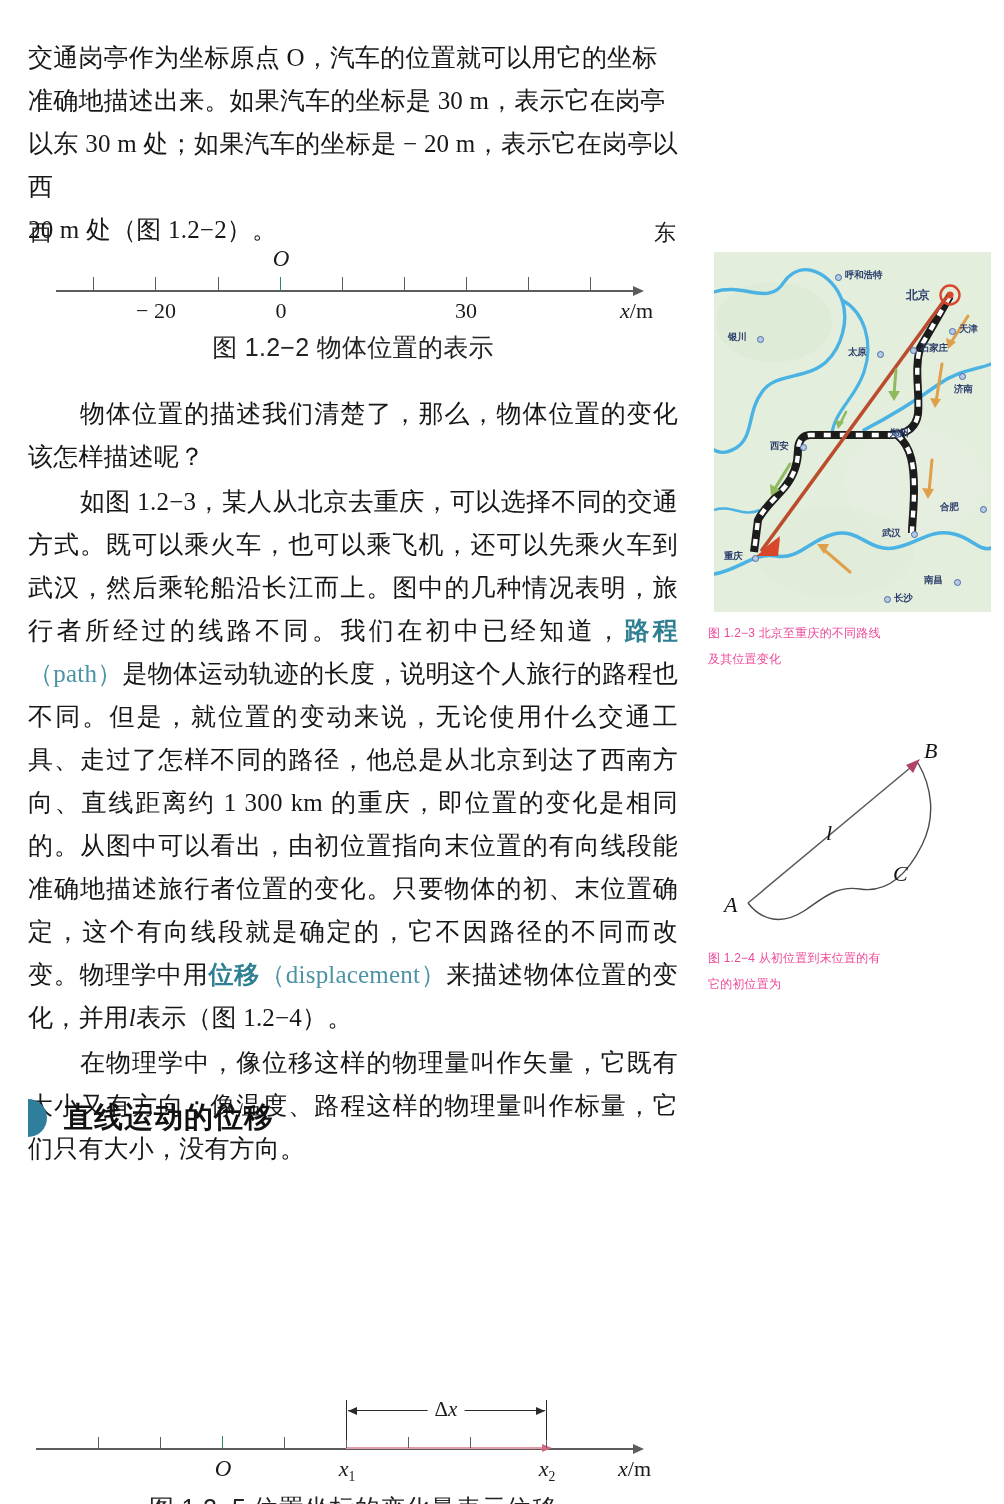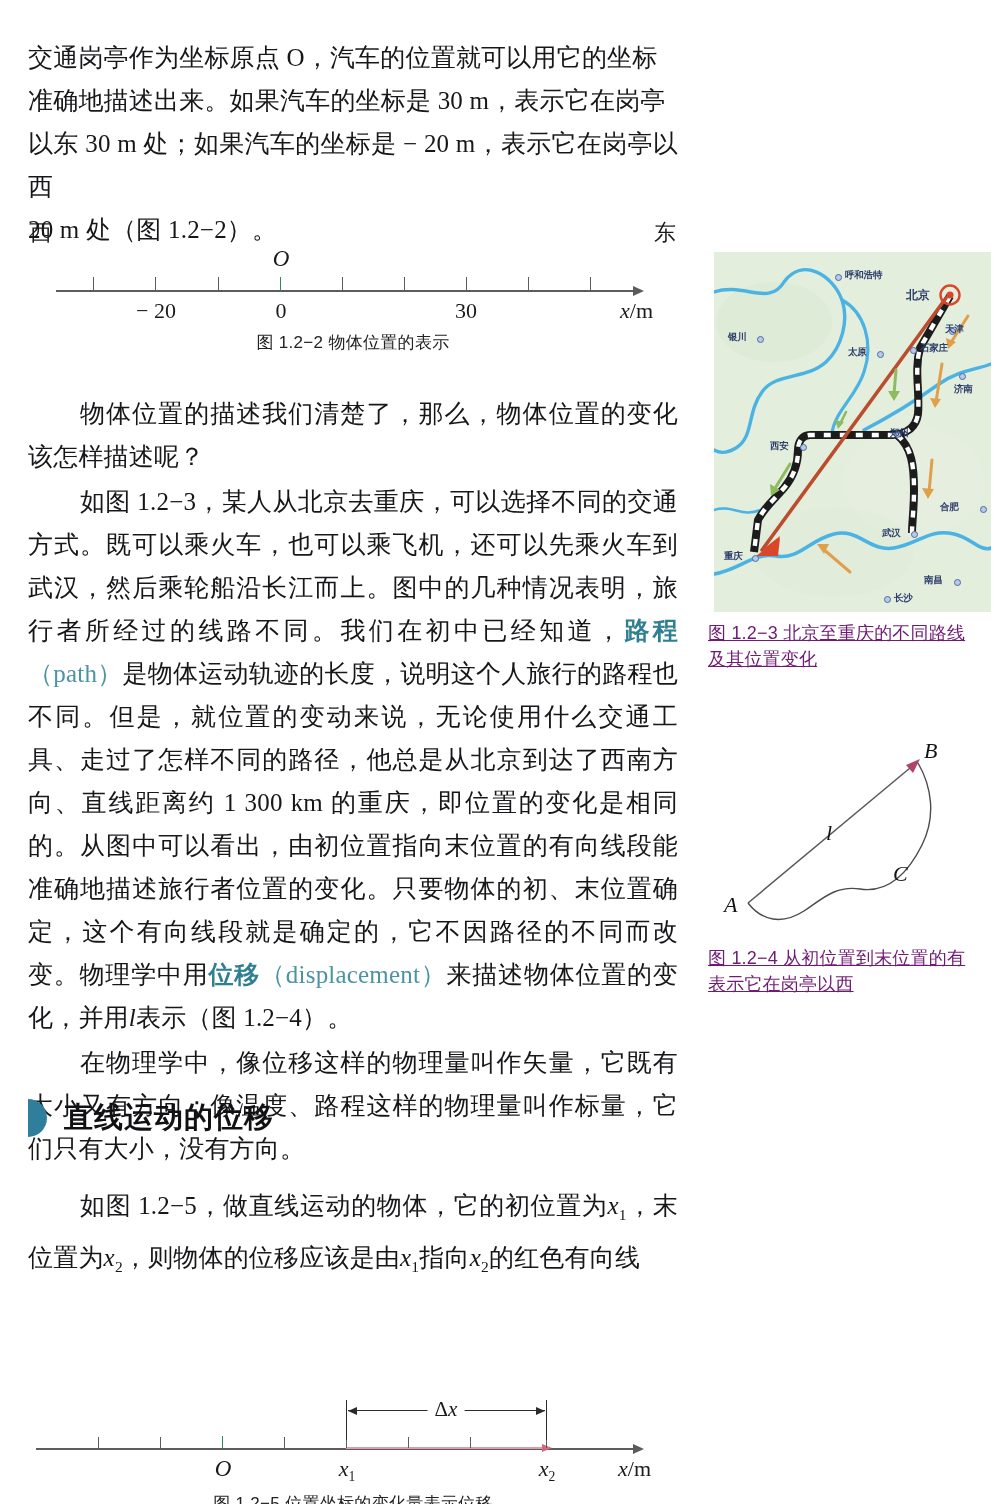--- a/index.html
+++ b/index.html
@@ -110,21 +110,21 @@
   .axis-unit {
     position: absolute;
     font-size: 22px;
     font-family: "Liberation Serif", serif;
     white-space: nowrap;
   }
   .axis-unit .xi { font-style: italic; }
 
   .fig-caption {
     position: absolute;
-    font-size: 17px;
+    font-size: 25px;
     font-family: "Liberation Sans", "DejaVu Sans", sans-serif;
     color: #232323;
     text-align: center;
     width: 100%;
     letter-spacing: 0.3px;
   }
 
   
   .section-head {
     position: absolute;
@@ -229,27 +229,26 @@
     position: absolute;
     width: 7px; height: 7px;
     border-radius: 50%;
     background: #b9cbe4;
     border: 1.4px solid #4a6ba8;
     box-sizing: border-box;
   }
 
   .side-caption {
     position: absolute;
-    font-size: 18px;
+    font-size: 12px;
     font-family: "Liberation Sans", "DejaVu Sans", sans-serif;
-    color: #701a75;
+    color: #ec4899;
     line-height: 26px;
     letter-spacing: 0.2px;
     width: 285px;
-    text-decoration: underline;
   }
 
   .fig124 {
     position: absolute;
     left: 4px;
     top: 735px;
     width: 285px;
     height: 195px;
   }
   .pt-label {
@@ -312,23 +311,20 @@
     <p class="body-text indent">在物理学中，像位移这样的物理量叫作矢量，它既有大小又有方向；像温度、路程这样的物理量叫作标量，它们只有大小，没有方向。</p>
   </div>
 
   <div class="section-head">
     <div class="head-bullet"></div>
     <div class="head-text">直线运动的位移</div>
   </div>
 
   <div class="left-col" style="top:1184px;">
 
-    <p class="body-text indent last-line-left">
-      <span>如图 1.2−5，做直线运动的物体，它的初位置为</span><span class="ital">x</span><sub>1</sub><span>，末位置为</span><span class="ital">x</span><sub>2</sub><span>，则物体的位移应该是由</span><span class="ital">x</span><sub>1</sub><span>指向</span><span class="ital">x</span><sub>2</sub><span>的红色有向线</span>
-    </p>
   </div>
 
   <div class="fig125">
 
     <div class="axis-line" style="left:8px; top:62px; width:598px;"></div>
     <div class="axis-arrow" style="left:605px; top:57.5px;"></div>
 
     <div class="seg-red" style="left:318px; top:61px; width:200px;"></div>
     <div class="seg-red-arrow" style="left:514px; top:57.5px;"></div>
 
@@ -426,21 +422,21 @@
       <div class="city-dot" style="left:86px;  top:192px;"></div>
       <div class="city-dot" style="left:180px; top:179px;"></div>
       <div class="city-dot" style="left:266px; top:254px;"></div>
       <div class="city-dot" style="left:197px; top:279px;"></div>
       <div class="city-dot" style="left:38px;  top:303px;"></div>
       <div class="city-dot" style="left:240px; top:327px;"></div>
       <div class="city-dot" style="left:170px; top:344px;"></div>
 
       <span class="map-city" style="left:131px; top:17px;">呼和浩特</span>
       <span class="map-city" style="left:192px; top:35px; font-size:12px;">北京</span>
-      <span class="map-city" style="left:231px; top:71px;">天津</span>
+      <span class="map-city" style="left:245px; top:71px;">天津</span>
       <span class="map-city" style="left:14px;  top:79px;">银川</span>
       <span class="map-city" style="left:134px; top:94px;">太原</span>
       <span class="map-city" style="left:206px; top:90px;">石家庄</span>
       <span class="map-city" style="left:240px; top:131px;">济南</span>
       <span class="map-city" style="left:56px;  top:188px;">西安</span>
       <span class="map-city" style="left:176px; top:175px;">郑州</span>
       <span class="map-city" style="left:226px; top:249px;">合肥</span>
       <span class="map-city" style="left:168px; top:275px;">武汉</span>
       <span class="map-city" style="left:10px;  top:298px;">重庆</span>
       <span class="map-city" style="left:210px; top:322px;">南昌</span>
@@ -462,18 +458,18 @@
                  C176,158 196,142 212,110 C226,82 222,52 208,28" fill="none" stroke="#4a4a4a" stroke-width="1.4"></path>
       </svg>
       <span class="pt-label" style="left:14px; top:157px;">A</span>
       <span class="pt-label" style="left:214px; top:3px;">B</span>
       <span class="pt-label" style="left:183px; top:126px;">C</span>
       <span class="pt-label" style="left:116px; top:85px;">l</span>
     </div>
 
     <div class="side-caption" style="left:2px; top:945px;">
       <span>图 1.2−4   从初位置到末位置的有</span><br>
-      <span>表示它在岗亭以西</span>
+      <span>它的初位置为</span>
     </div>
 
   </div>
 
 </div>
 
 </body></html>

